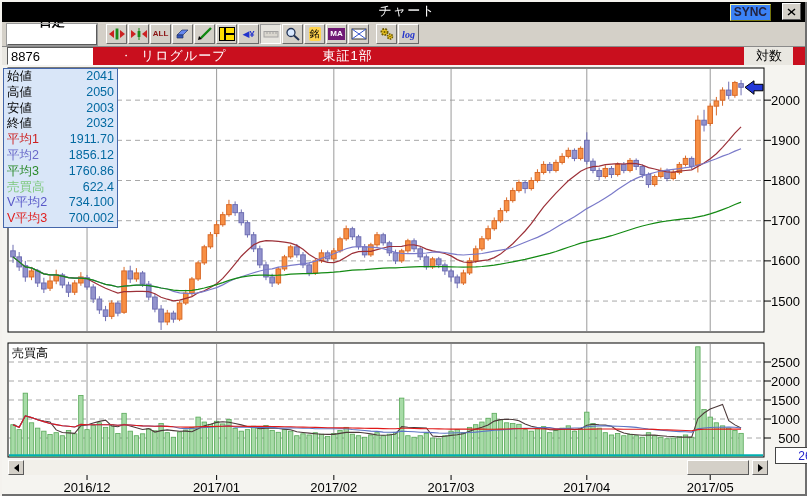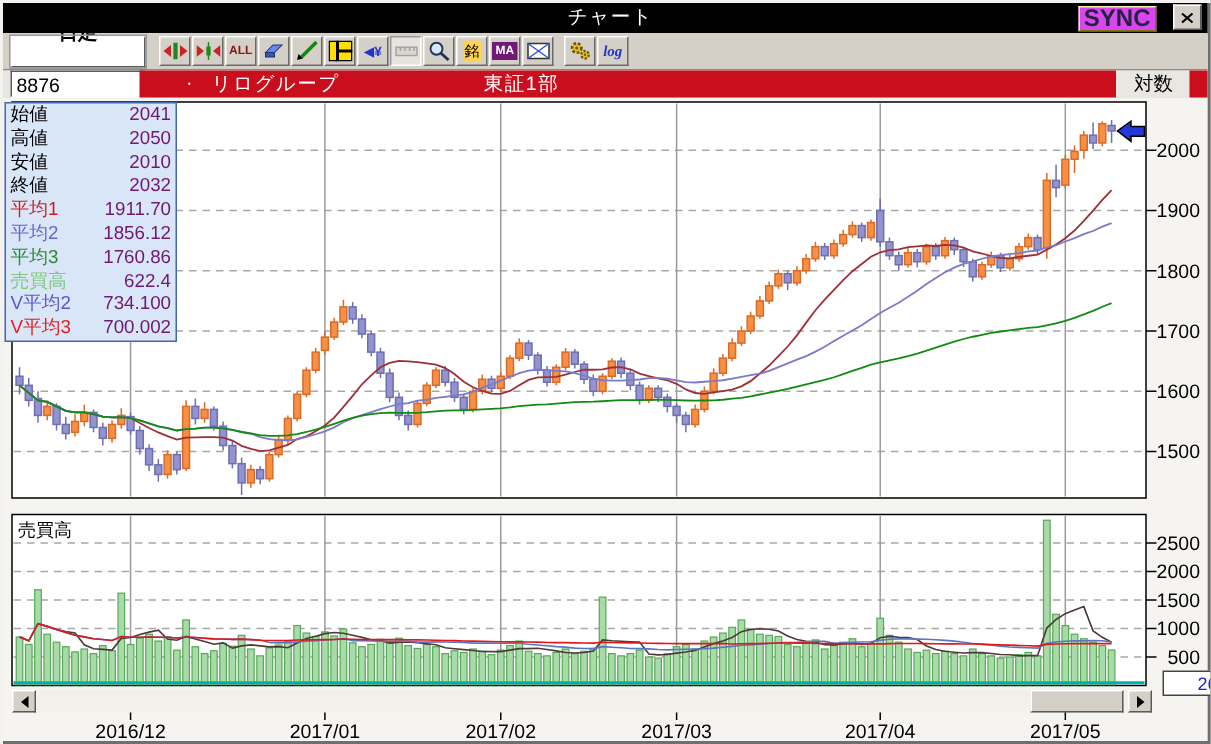--- a/index.html
+++ b/index.html
@@ -5,23 +5,23 @@
   html,body{margin:0;padding:0;background:#888;}
   .window{position:relative;width:807px;height:496px;background:#d4d0c8;overflow:hidden;
     box-shadow:inset 2px 2px 0 #f4f2ee, inset -2px -2px 0 #6f6f6f;
     font-family:"Liberation Sans","DejaVu Sans",sans-serif;}
   .abs{position:absolute;}
   
   .titlebar{left:2px;top:2px;width:803px;height:20px;background:#000;display:flex;align-items:center;z-index:6;flex-direction:column;}
   .title-ico{width:16px;height:15px;margin-left:4px;}
   .title-text{color:#fff;font-size:13px;margin-left:7px;letter-spacing:1px;}
   .title-code{color:#fff;font-size:13px;margin-left:22px;}
-  .sync-btn{position:absolute;right:34px;top:2px;height:15px;padding:0 3px;background:#d946ef;
+  .sync-btn{position:absolute;right:34px;top:2px;height:15px;padding:0 3px;background:#3b82f6;
     border:1px solid;border-color:#f2f2a8 #77770f #77770f #f2f2a8;color:#23233f;
-    font-size:16px;font-weight:bold;line-height:15px;cursor:pointer;}
+    font-size:12px;font-weight:bold;line-height:15px;cursor:pointer;}
   .close-btn{position:absolute;right:4px;top:1px;width:17px;height:15px;background:#d4d0c8;
     border:1px solid;border-color:#fff #5a5a5a #5a5a5a #fff;display:flex;align-items:center;justify-content:center;cursor:pointer;}
   
   .toolbar{left:2px;top:22px;width:803px;height:24px;background:#d4d0c8;display:flex;align-items:center;
     border-bottom:1px solid #8a8a8a;box-shadow:0 1px 0 #fff;z-index:6;}
   .period-btn{width:88px;height:19px;margin-left:5px;background:#fff;border:1px solid;
     border-color:#fff #5a5a5a #5a5a5a #fff;outline:1px solid #9a9a9a;display:flex;align-items:center;
     justify-content:center;gap:14px;font-size:13px;font-weight:bold;cursor:pointer;flex-direction:column;}
   .parrow{font-size:10px;}
   .tgap{width:9px;}
@@ -43,21 +43,21 @@
     display:flex;align-items:center;justify-content:center;cursor:pointer;}
   .redbar2{position:absolute;left:791px;top:0;width:12px;height:18px;background:#c90f1e;}
   
   .chartbg{left:2px;top:65px;width:803px;height:429px;background:#f5f4f0;z-index:0;}
   #chart-svg{left:0;top:0;width:807px;height:496px;z-index:2;}
   
   .info-panel{left:3px;top:68px;width:113px;background:#d9e6f8;border:1px solid #4466aa;z-index:5;
     font-size:12.5px;}
   .info-date{color:#000080;padding:1px 3px 0 3px;height:15px;line-height:15px;}
   .irow{display:flex;justify-content:space-between;padding:0 3px;height:15.8px;line-height:15.8px;}
-  .irow .iv{color:#701a75;}
+  .irow .iv{color:#0369a1;}
   
   .vol-label{left:12px;top:345px;font-size:12px;color:#000;z-index:4;}
   
   .count-box{left:775px;top:447px;width:26px;height:15px;background:#fff;border:1px solid #444;
     color:#2222cc;font-size:12px;display:flex;align-items:center;justify-content:center;z-index:4;padding-left:16px;}
   
   .hscroll-track{left:8px;top:460px;width:760px;height:15px;background:#f2f0ea;z-index:1;}
   .sbtn{position:absolute;top:0;width:16px;height:15px;background:#d4d0c8;border:1px solid;
     border-color:#fff #5a5a5a #5a5a5a #fff;display:flex;align-items:center;justify-content:center;cursor:pointer;box-sizing:border-box;}
   .sthumb{position:absolute;top:0;left:679px;width:62px;height:15px;background:#d4d0c8;border:1px solid;
@@ -647,21 +647,21 @@
         <div class="irow">
           <span style="color: rgb(0, 0, 0);">始値</span>
           <span class="iv">2041</span>
         </div>
         <div class="irow">
           <span style="color: rgb(0, 0, 0);">高値</span>
           <span class="iv">2050</span>
         </div>
         <div class="irow">
           <span style="color: rgb(0, 0, 0);">安値</span>
-          <span class="iv">2010</span>
+          <span class="iv">2003</span>
         </div>
         <div class="irow">
           <span style="color: rgb(0, 0, 0);">終値</span>
           <span class="iv">2032</span>
         </div>
         <div class="irow">
           <span style="color: rgb(204, 32, 32);">平均1</span>
           <span class="iv">1911.70</span>
         </div>
         <div class="irow">

